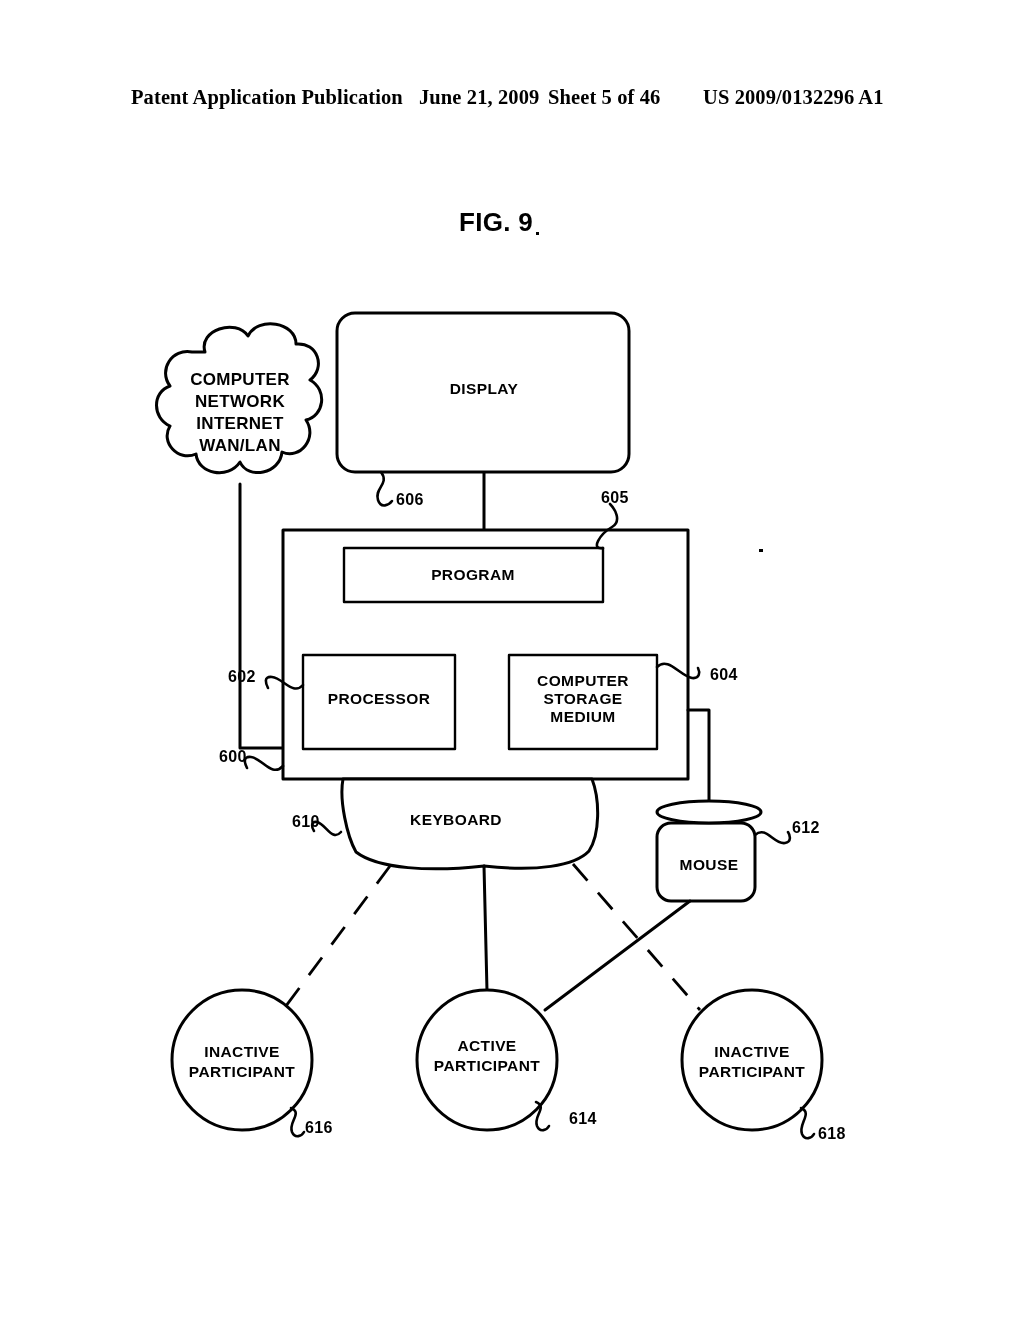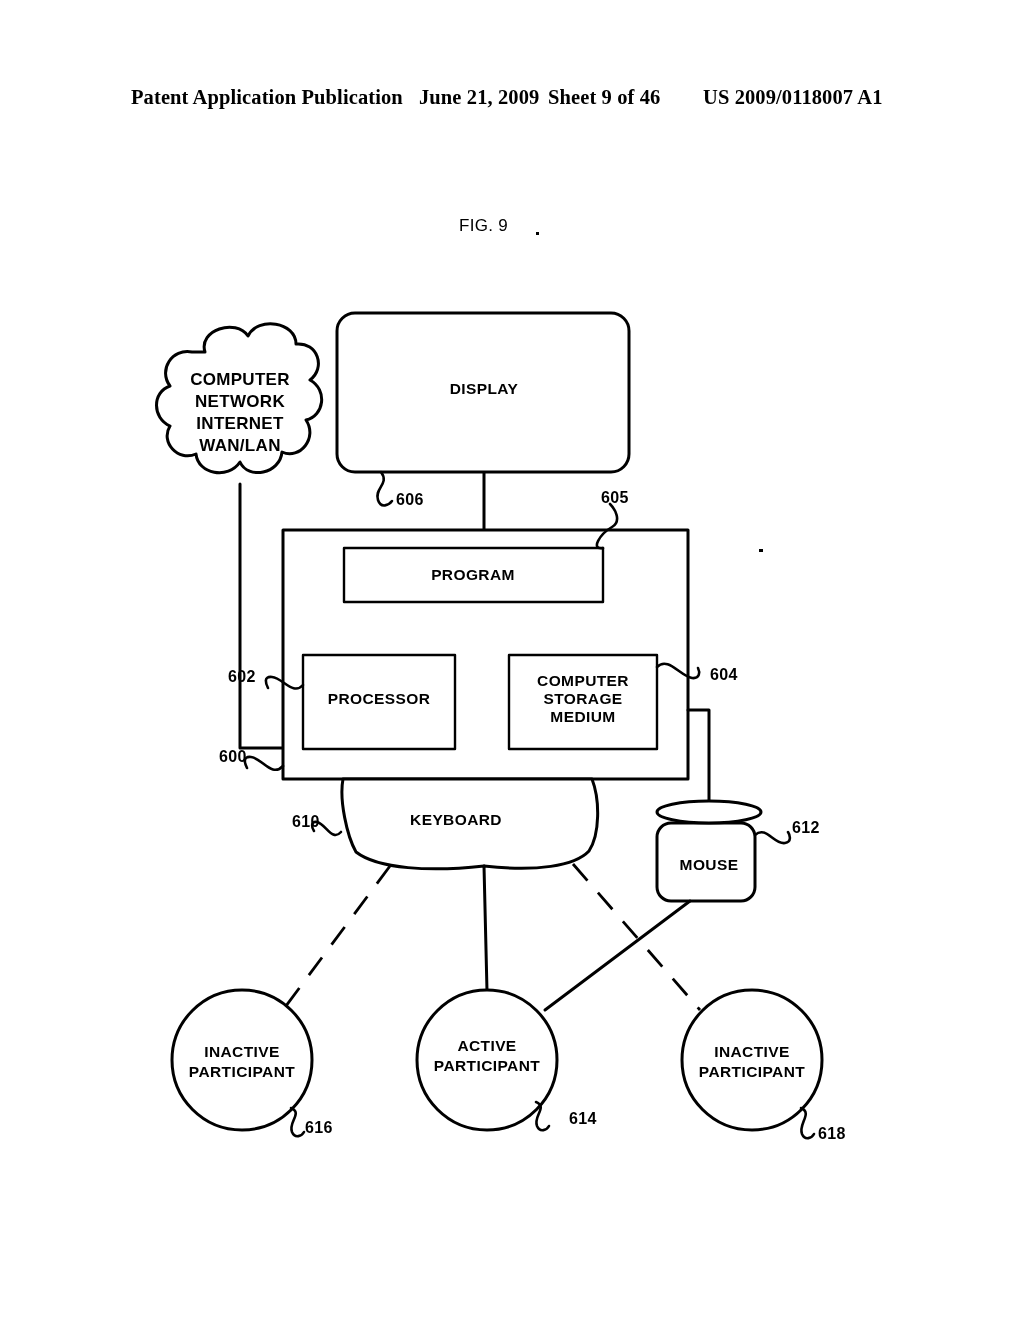--- a/index.html
+++ b/index.html
@@ -35,23 +35,23 @@
   }
   #page-header .hdr-pub      { position: absolute; left: 131px; }
   #page-header .hdr-date     { position: absolute; left: 419px; }
   #page-header .hdr-sheet    { position: absolute; left: 548px; }
   #page-header .hdr-docnum   { position: absolute; left: 703px; }
 
   
   #fig-title {
     position: absolute;
     left: 459px;
-    top: 216px;
-    font-size: 17px;
-    font-weight: normal;
+    top: 207px;
+    font-size: 26px;
+    font-weight: bold;
     letter-spacing: 0.3px;
   }
   #fig-title-dot {
     position: absolute;
     left: 536px;
     top: 232px;
     width: 3px;
     height: 3px;
     background: #000;
   }
@@ -126,22 +126,22 @@
     stroke-dasharray: 22 16;
   }
   .box-fill { fill: #ffffff; }
 </style>
 </head>
 <body>
 
 <div id="page-header">
   <span class="hdr-pub">Patent Application Publication</span>
   <span class="hdr-date">June 21, 2009</span>
-  <span class="hdr-sheet">Sheet 9 of 46</span>
-  <span class="hdr-docnum">US 2009/0118007 A1</span>
+  <span class="hdr-sheet">Sheet 5 of 46</span>
+  <span class="hdr-docnum">US 2009/0132296 A1</span>
 </div>
 
 <div id="fig-title">FIG. 9</div>
 <div id="fig-title-dot"></div>
 <div id="stray-dot"></div>
 
 <svg id="figure-canvas" viewBox="0 0 1024 1320">
 
   <path class="stroke-main" d="M 240 484 L 240 748 L 283 748"></path>
 

